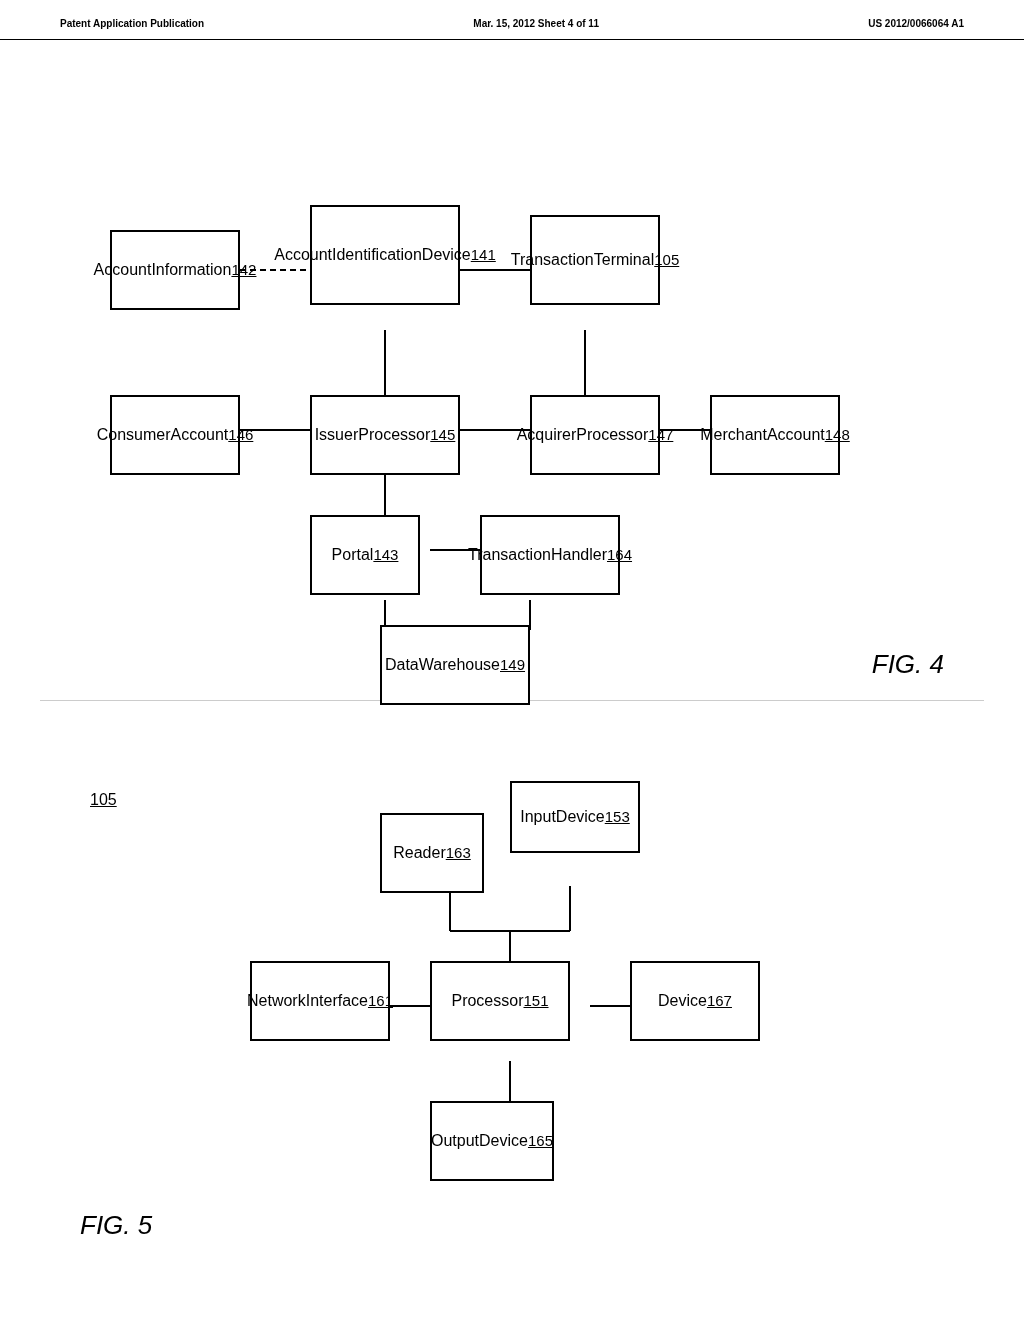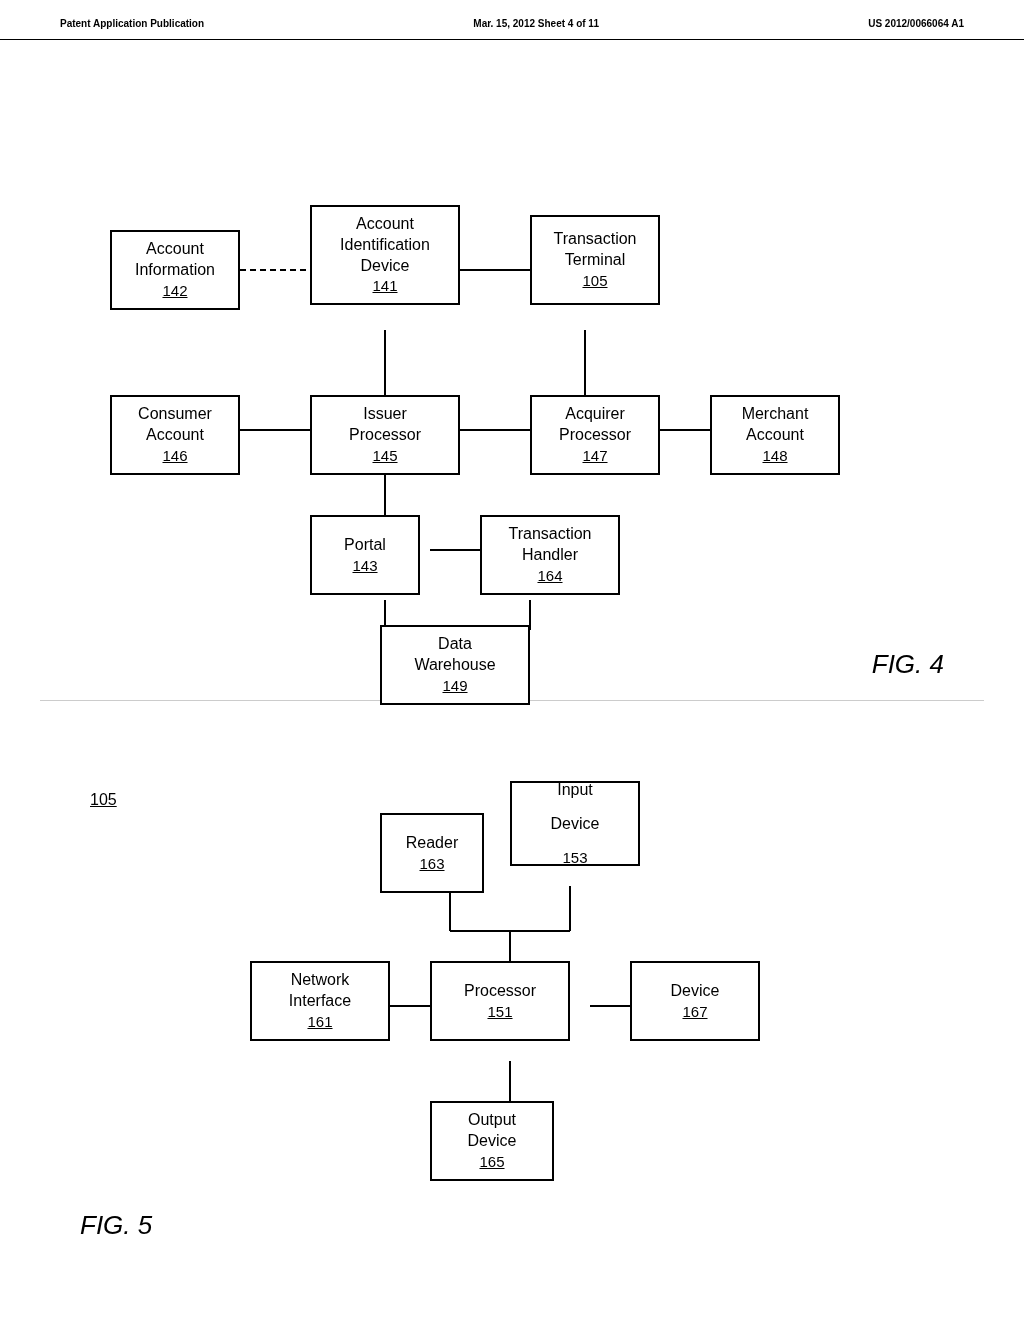--- a/index.html
+++ b/index.html
@@ -35,21 +35,21 @@
       width: 100%;
       height: 560px;
       padding: 30px;
     }
 
     .box {
       position: absolute;
       border: 2px solid #000;
       background: #fff;
       display: flex;
-      flex-direction: column;
+      flex-direction: row;
       align-items: center;
       justify-content: center;
       text-align: center;
       font-size: 16px;
       line-height: 1.3;
     }
 
     .box .ref {
       text-decoration: underline;
       font-size: 15px;
@@ -205,21 +205,21 @@
 
   <div style="position:absolute; left:90px; top:90px; font-size:16px;">
     <span style="text-decoration:underline;">105</span>
   </div>
 
   <div class="box" style="left:380px; top:64px; width:104px; height:80px;margin-top:48px;">
     <span>Reader</span>
     <span class="ref">163</span>
   </div>
 
-  <div class="box" style="left:510px; top:80px; width:130px; height:85px;gap:13px;">
+  <div class="box" style="left:510px; top:80px; width:130px; height:72px;">
     <span>Input</span>
     <span>Device</span>
     <span class="ref">153</span>
   </div>
 
   <div class="box" style="left:250px; top:260px; width:140px; height:80px;">
     <span>Network</span>
     <span>Interface</span>
     <span class="ref">161</span>
   </div>

